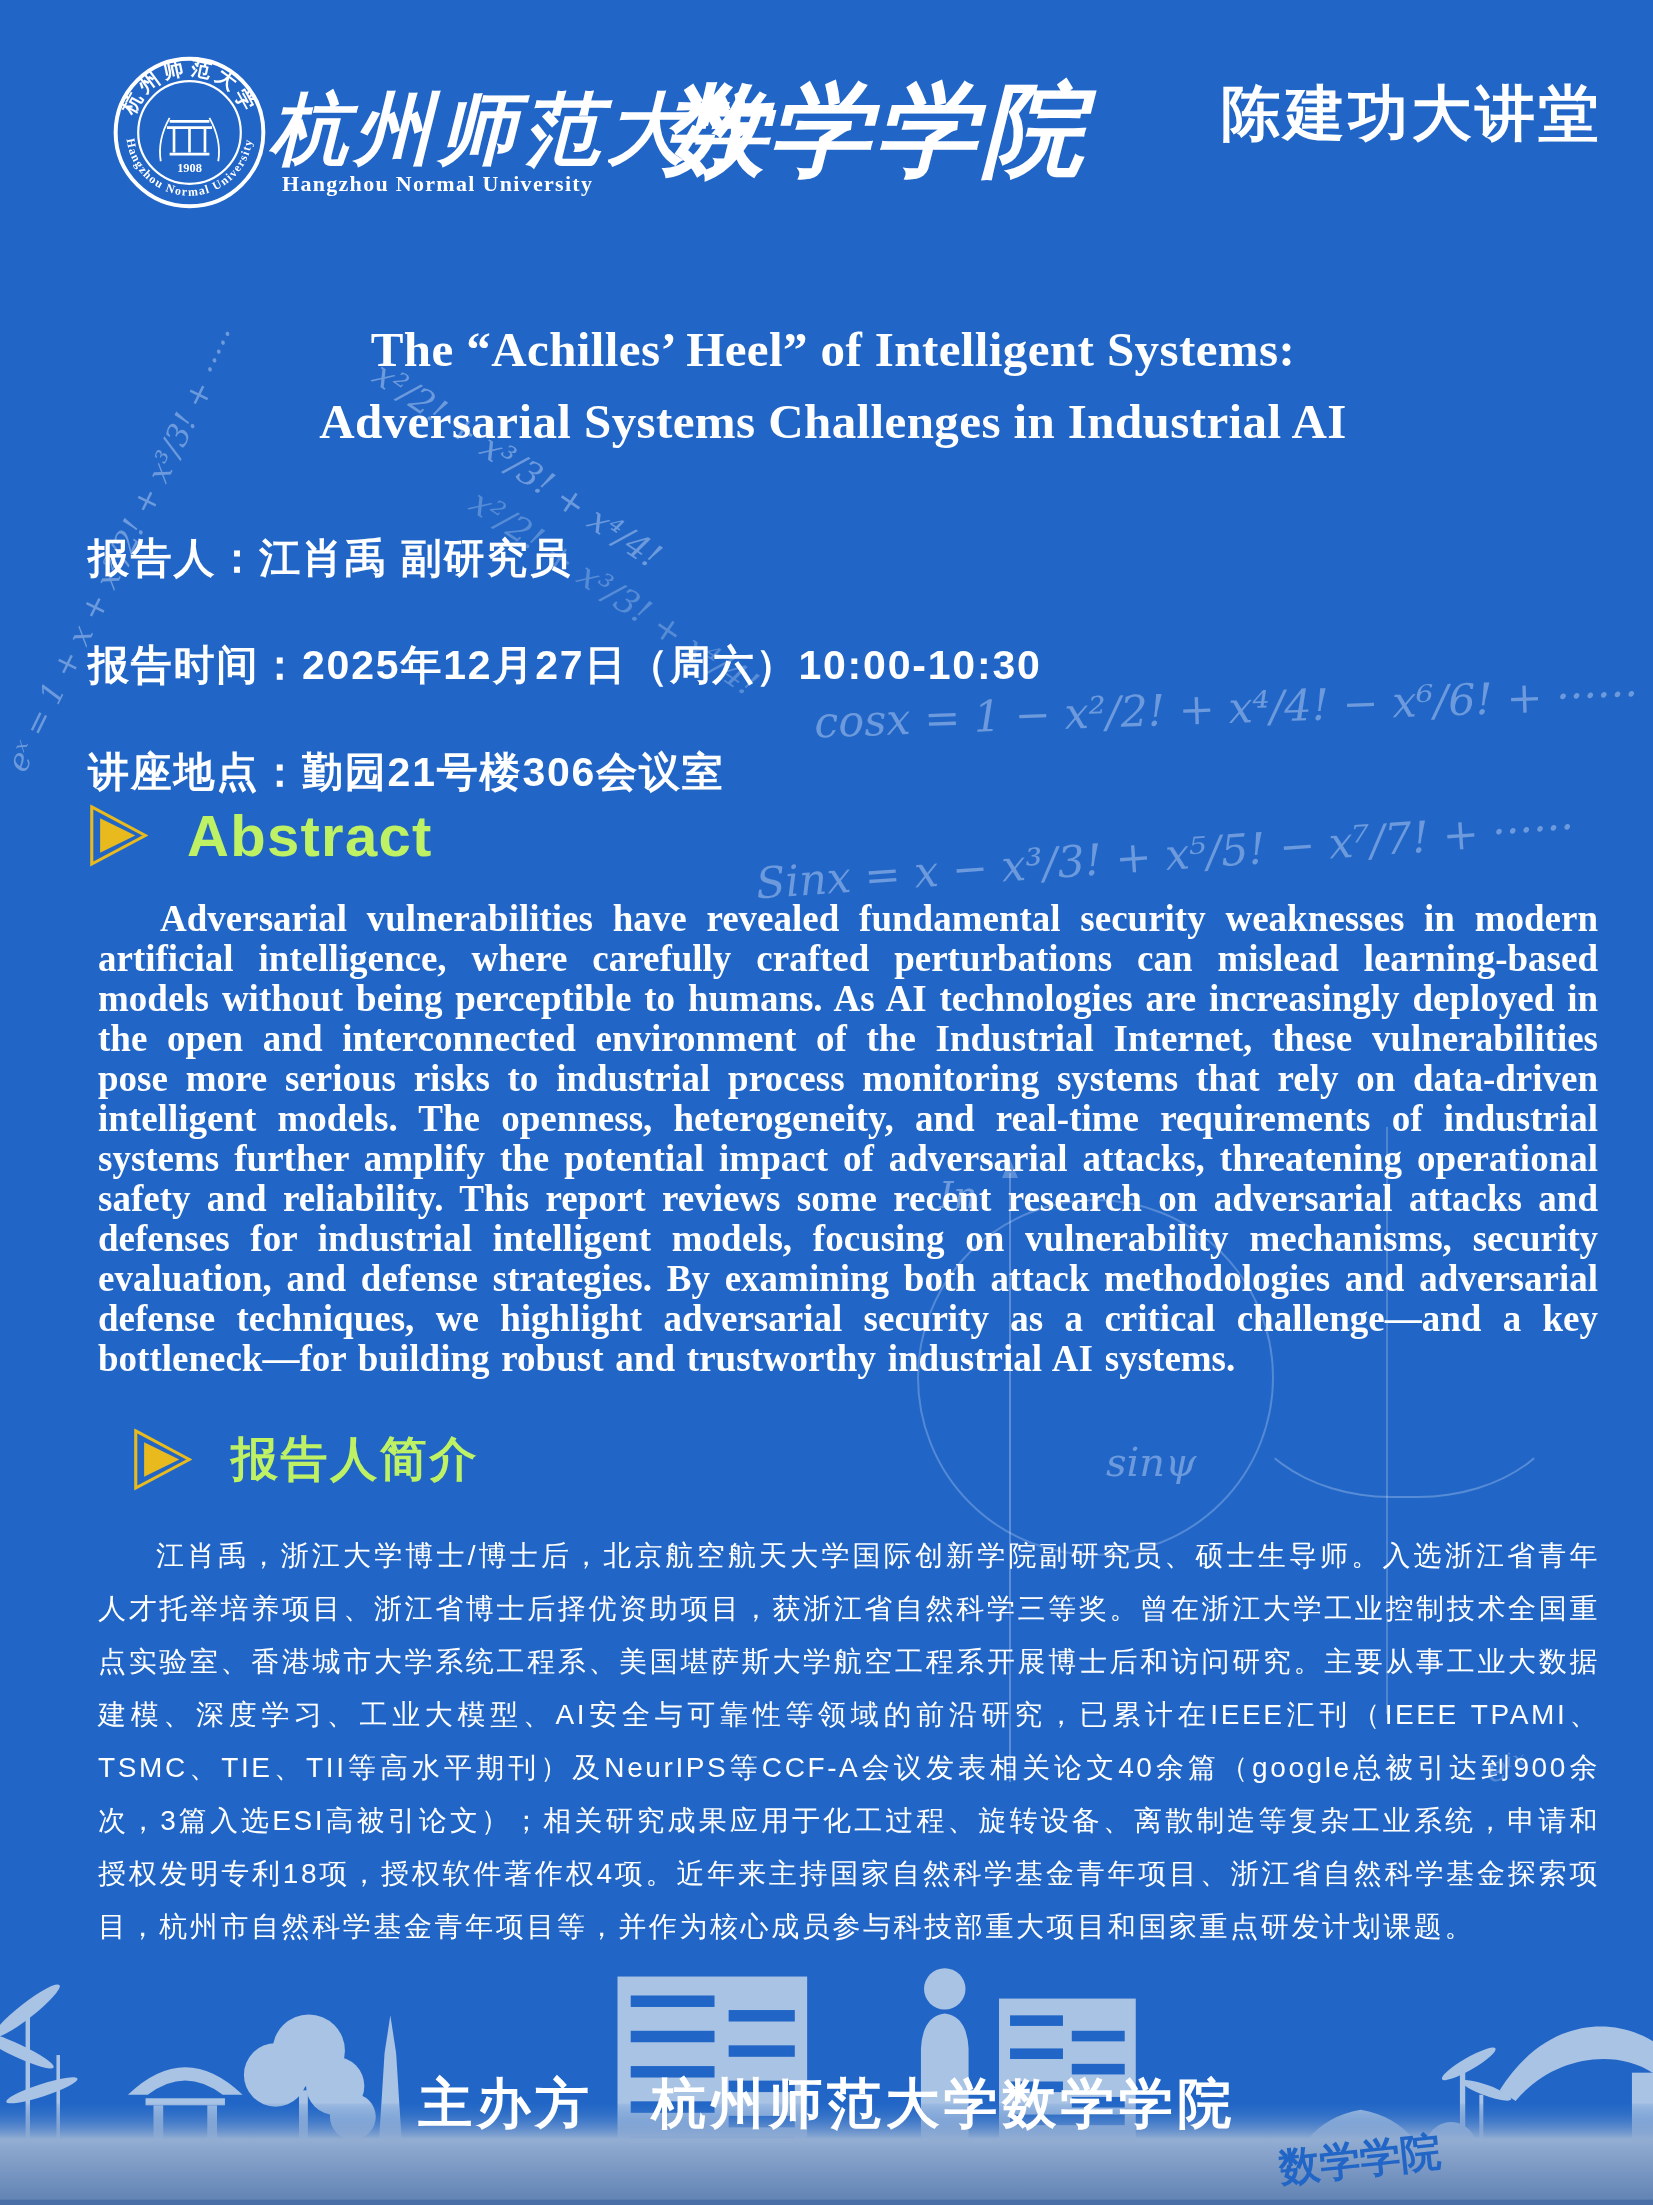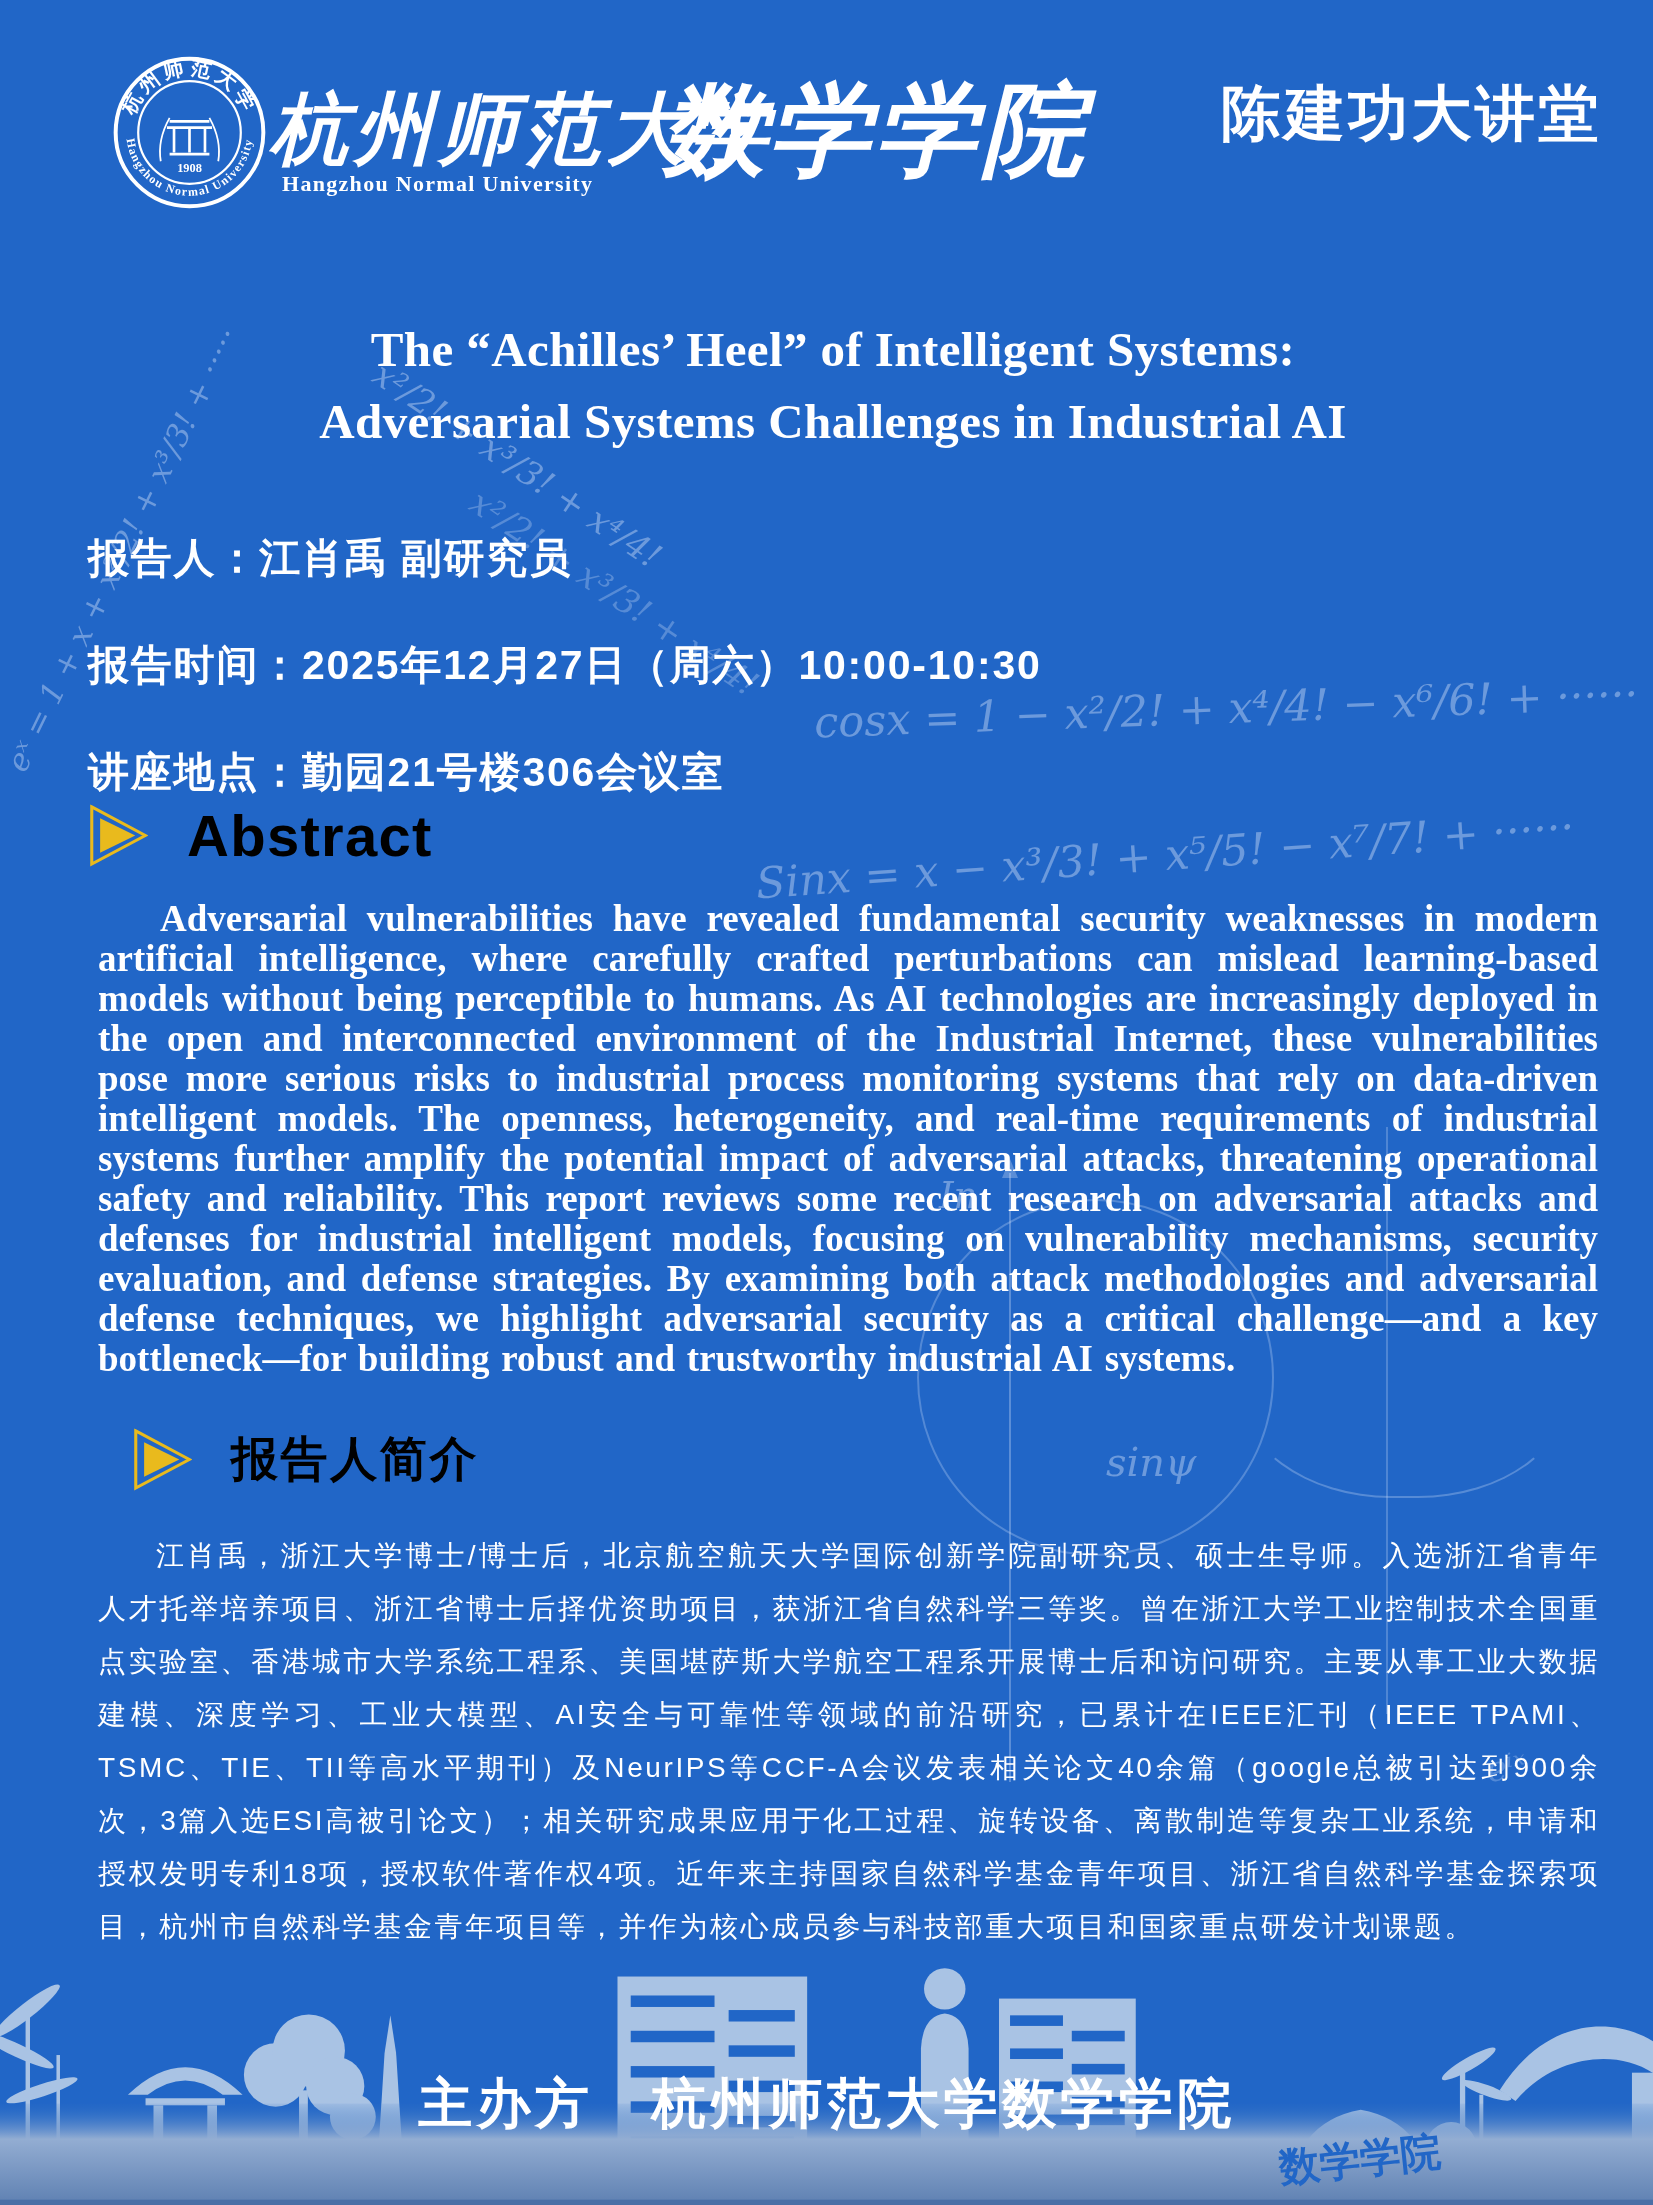--- a/index.html
+++ b/index.html
@@ -18,21 +18,21 @@
           font-weight:600;letter-spacing:3.5px;white-space:nowrap;}
   
   .title{left:12px;right:0;top:314px;text-align:center;font-family:"Liberation Serif",serif;
          font-weight:bold;font-size:49px;line-height:72px;letter-spacing:0.4px;}
   
   .info-line{left:88px;font-size:41px;font-weight:600;letter-spacing:1.8px;white-space:nowrap;}
   .i1{top:531px;} .i2{top:638px;} .i3{top:745px;}
   
   .sect{display:flex;align-items:center;}
   .sect .tri{flex:0 0 auto;}
-  .sect .lbl{color:#000000;font-weight:bold;margin-left:39px;white-space:nowrap;}
+  .sect .lbl{color:#bef264;font-weight:bold;margin-left:39px;white-space:nowrap;}
   .h-abs{left:90px;top:802px;} .h-abs .lbl{font-size:58px;letter-spacing:1.3px;}
   .h-bio{left:90px;top:1428px;padding-left:44px;} .h-bio .lbl{font-size:47px;letter-spacing:2.6px;}
   
   .abstract-body{left:98px;width:1500px;top:899px;font-family:"Liberation Serif",serif;
         font-weight:bold;font-size:37px;line-height:40px;text-align:justify;
         text-indent:62px;word-spacing:2.6px;}
   .bio-body{left:98px;width:1502px;top:1529px;font-size:28px;line-height:53px;
         text-align:justify;text-indent:58px;letter-spacing:2.6px;font-weight:500;}
   
   .chalk{font-family:"DejaVu Serif",serif;font-style:italic;color:rgba(200,218,247,0.45);

